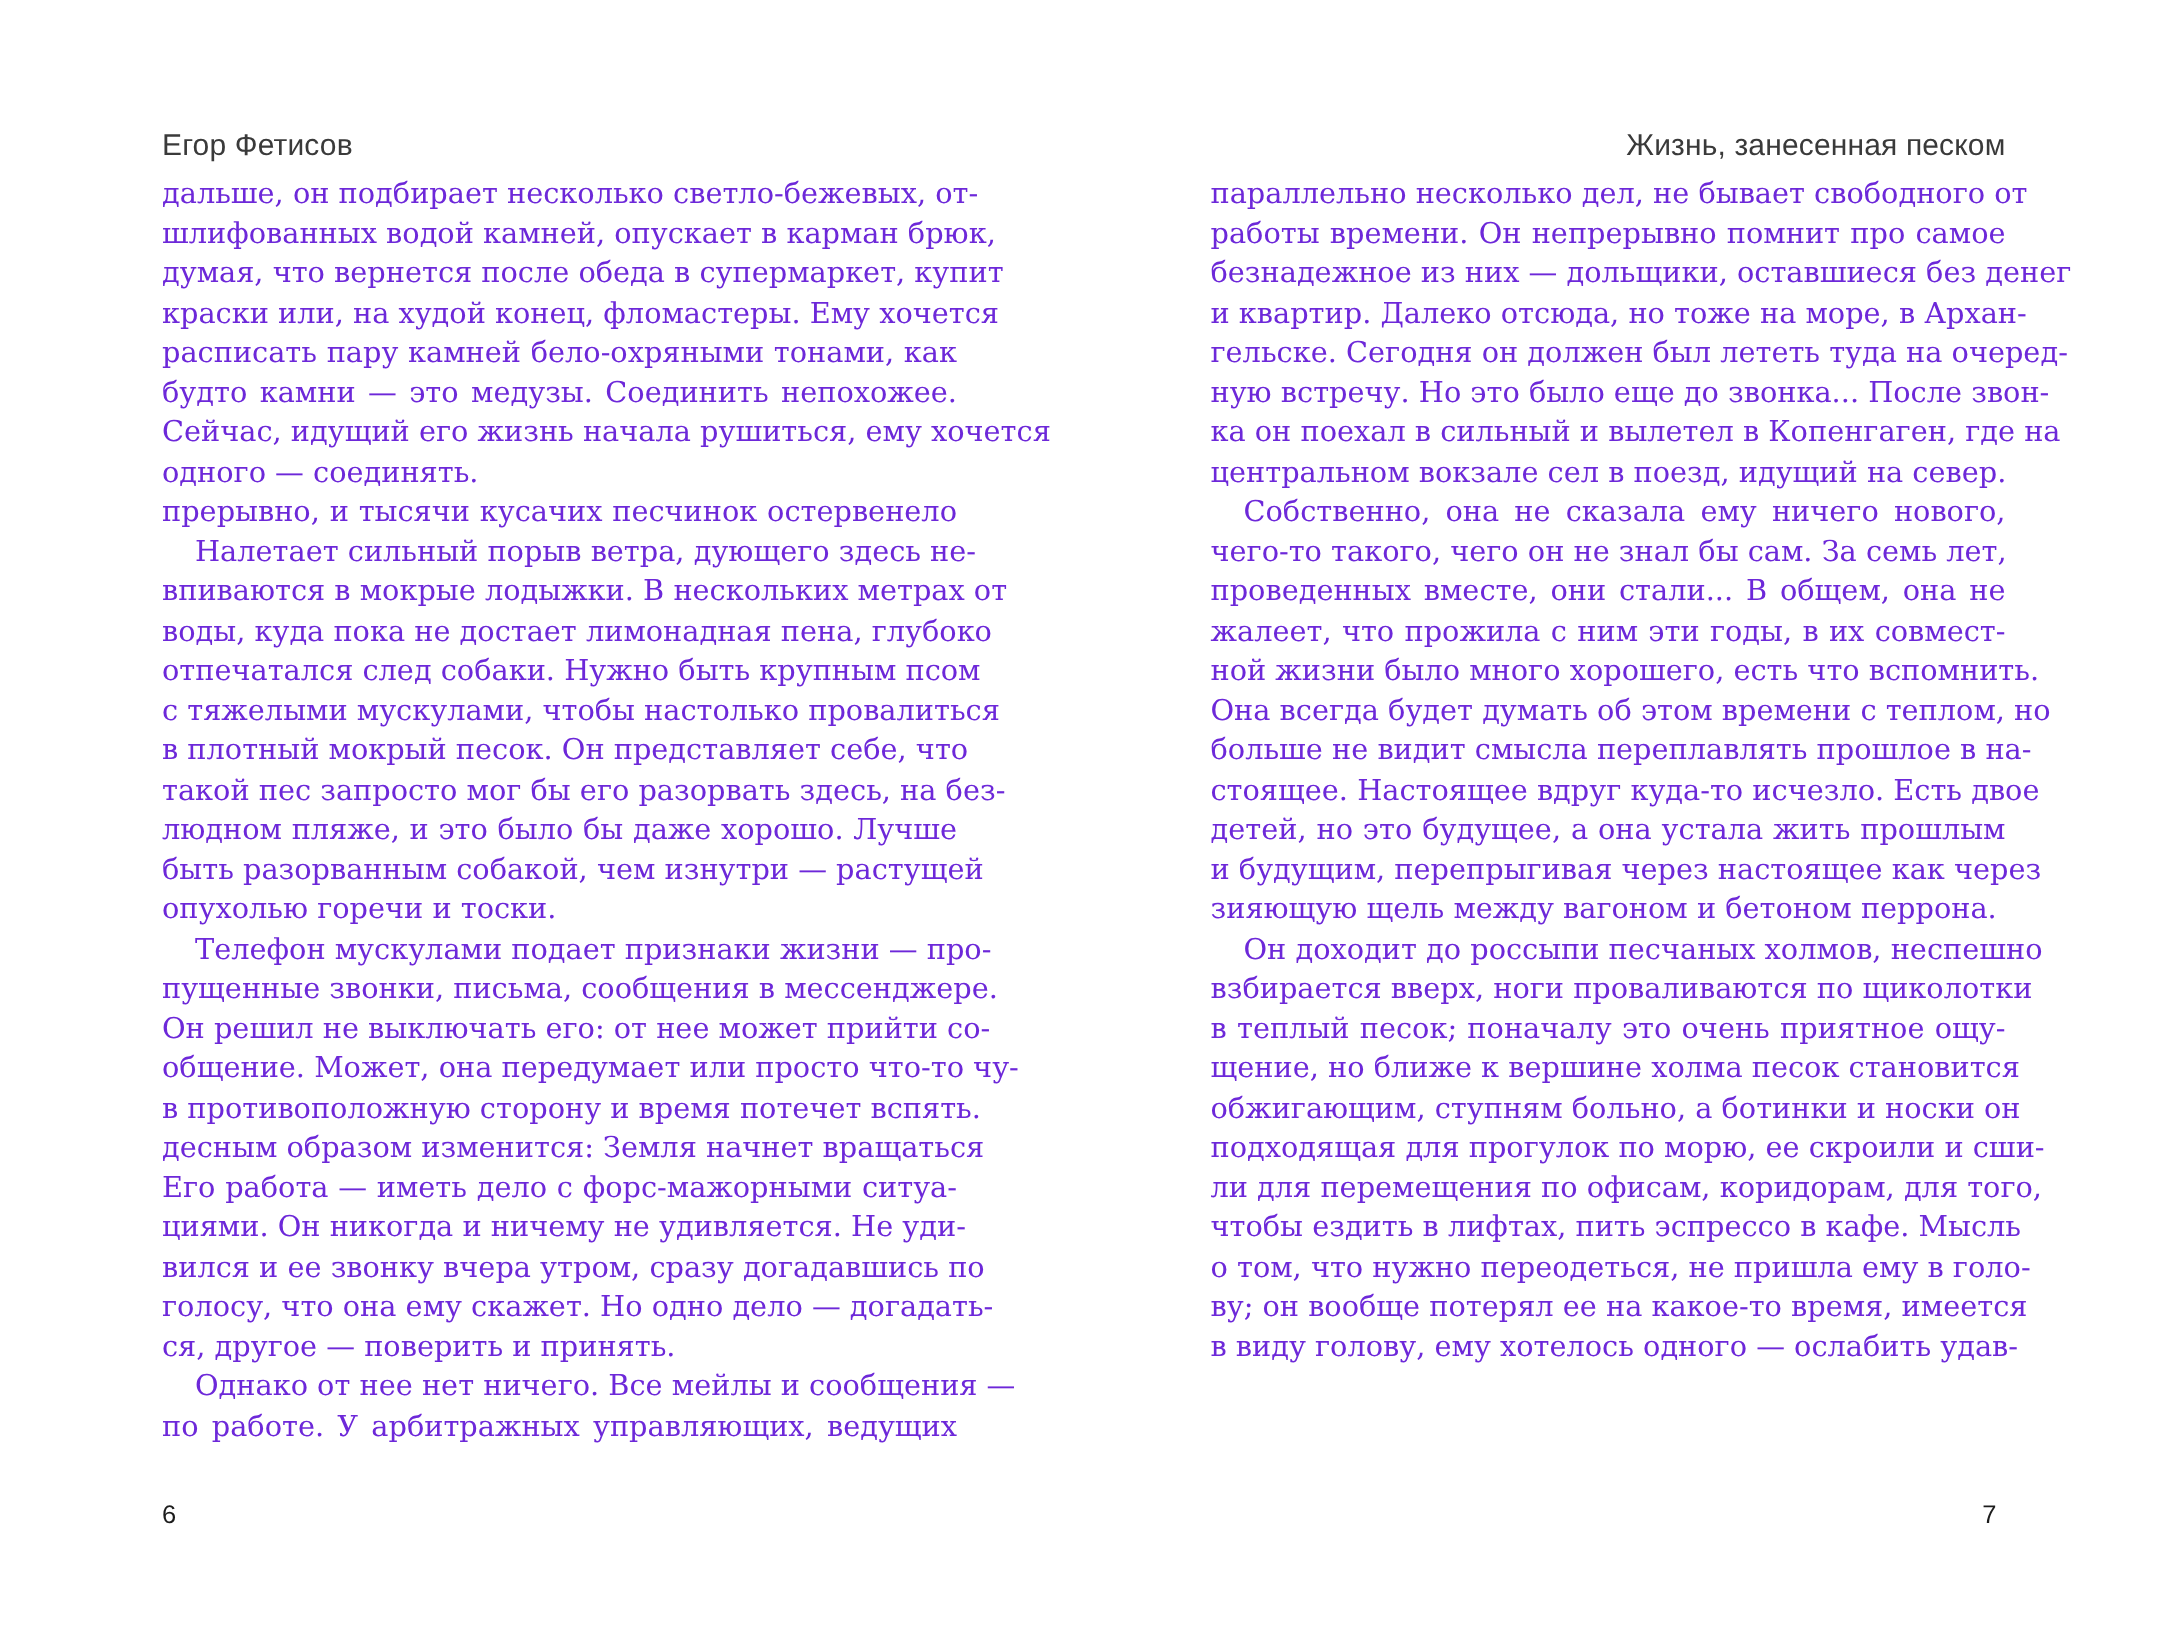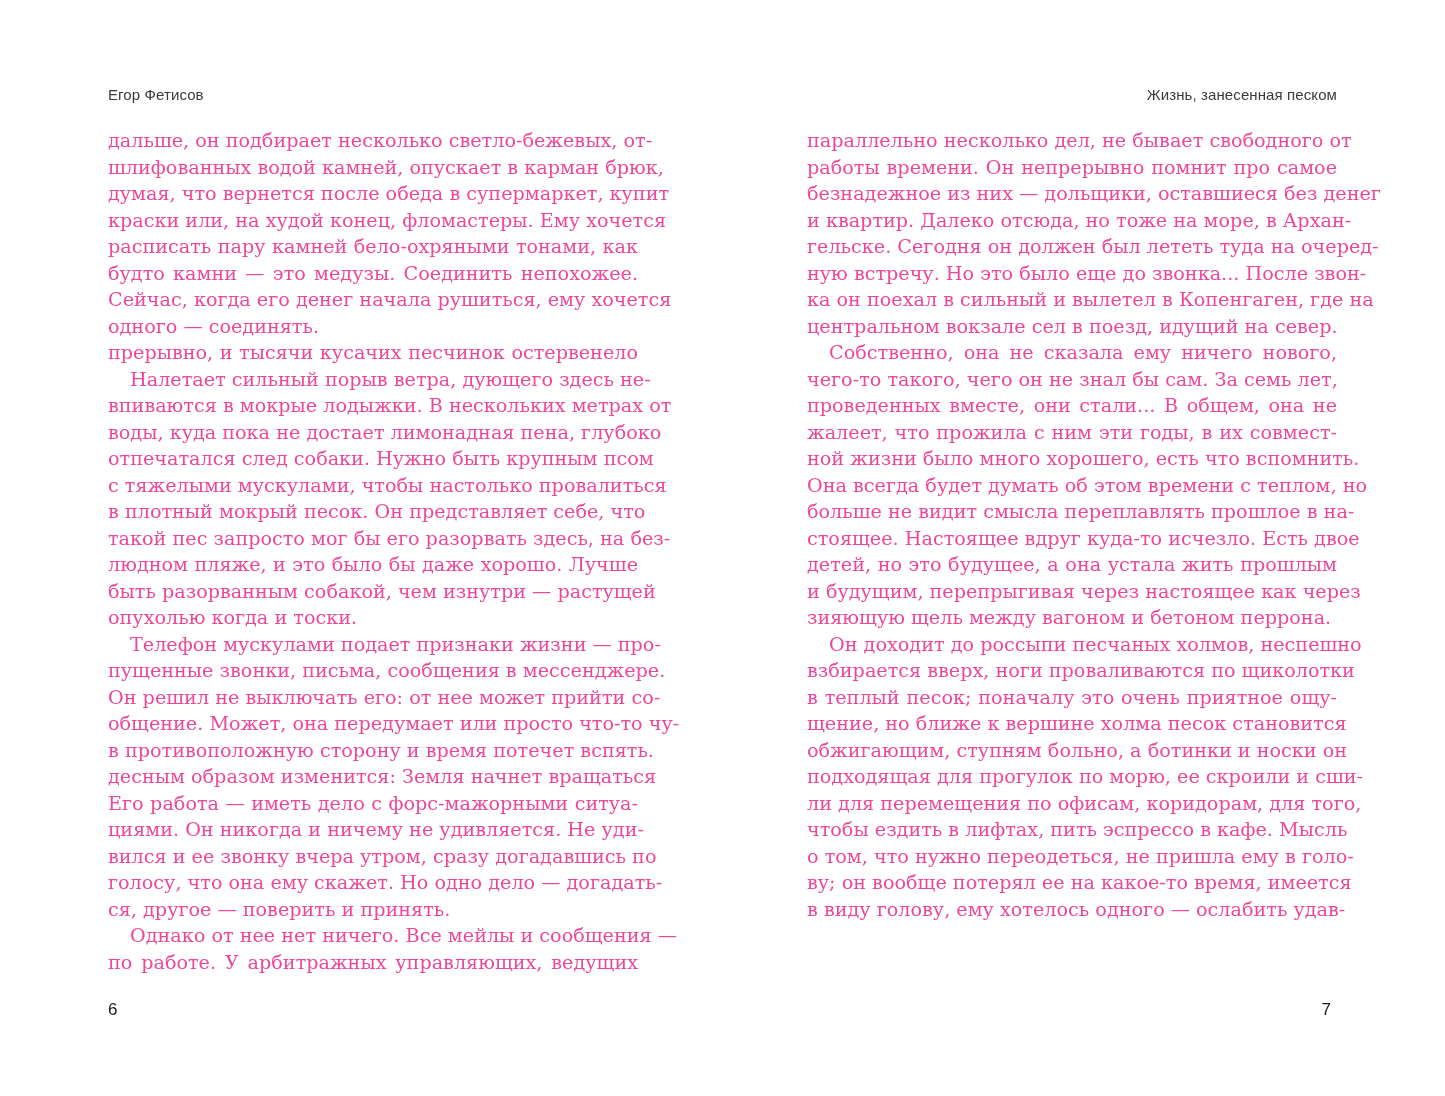--- a/index.html
+++ b/index.html
@@ -20,37 +20,37 @@
       width: 530px;
       height: 1096px;
     }
     .page-left { left: 108px; }
     .page-right { left: 807px; }
 
     .running-head {
       position: absolute;
       top: 86px;
       font-family: "Liberation Sans", sans-serif;
-      font-size: 15px;
+      font-size: 20px;
       color: #3a3a3a;
       letter-spacing: 0.1px;
       white-space: nowrap;
     }
     .page-left .running-head { left: 0; }
     .page-right .running-head { right: 0; }
 
     .body-text {
       position: absolute;
-      top: 128px;
+      top: 116px;
       left: 0;
       width: 530px;
       font-family: "DejaVu Serif", serif;
       font-size: 19.2px;
       line-height: 26.5px;
-      color: #ec4899;
+      color: #6d28d9;
     }
     .line {
       display: block;
       white-space: nowrap;
       text-align: justify;
       text-align-last: justify;
       height: 26.5px;
       overflow: visible;
     }
     .line.last {
@@ -75,33 +75,33 @@
 
 <div class="page page-left">
   <div class="running-head">Егор Фетисов</div>
   <div class="body-text">
       <span class="line">дальше, он подбирает несколько светло-бежевых, от-</span>
       <span class="line">шлифованных водой камней, опускает в карман брюк,</span>
       <span class="line">думая, что вернется после обеда в супермаркет, купит</span>
       <span class="line">краски или, на худой конец, фломастеры. Ему хочется</span>
       <span class="line">расписать пару камней бело-охряными тонами, как</span>
       <span class="line">будто камни — это медузы. Соединить непохожее.</span>
-      <span class="line">Сейчас, когда его денег начала рушиться, ему хочется</span>
+      <span class="line">Сейчас, идущий его жизнь начала рушиться, ему хочется</span>
       <span class="line last">одного — соединять.</span>
       <span class="line">прерывно, и тысячи кусачих песчинок остервенело</span>
       <span class="line indent">Налетает сильный порыв ветра, дующего здесь не-</span>
       <span class="line">впиваются в мокрые лодыжки. В нескольких метрах от</span>
       <span class="line">воды, куда пока не достает лимонадная пена, глубоко</span>
       <span class="line">отпечатался след собаки. Нужно быть крупным псом</span>
       <span class="line">с тяжелыми мускулами, чтобы настолько провалиться</span>
       <span class="line">в плотный мокрый песок. Он представляет себе, что</span>
       <span class="line">такой пес запросто мог бы его разорвать здесь, на без-</span>
       <span class="line">людном пляже, и это было бы даже хорошо. Лучше</span>
       <span class="line">быть разорванным собакой, чем изнутри — растущей</span>
-      <span class="line last">опухолью когда и тоски.</span>
+      <span class="line last">опухолью горечи и тоски.</span>
       <span class="line indent">Телефон мускулами подает признаки жизни — про-</span>
       <span class="line">пущенные звонки, письма, сообщения в мессенджере.</span>
       <span class="line">Он решил не выключать его: от нее может прийти со-</span>
       <span class="line">общение. Может, она передумает или просто что-то чу-</span>
       <span class="line">в противоположную сторону и время потечет вспять.</span>
       <span class="line">десным образом изменится: Земля начнет вращаться</span>
       <span class="line">Его работа — иметь дело с форс-мажорными ситуа-</span>
       <span class="line">циями. Он никогда и ничему не удивляется. Не уди-</span>
       <span class="line">вился и ее звонку вчера утром, сразу догадавшись по</span>
       <span class="line">голосу, что она ему скажет. Но одно дело — догадать-</span>

